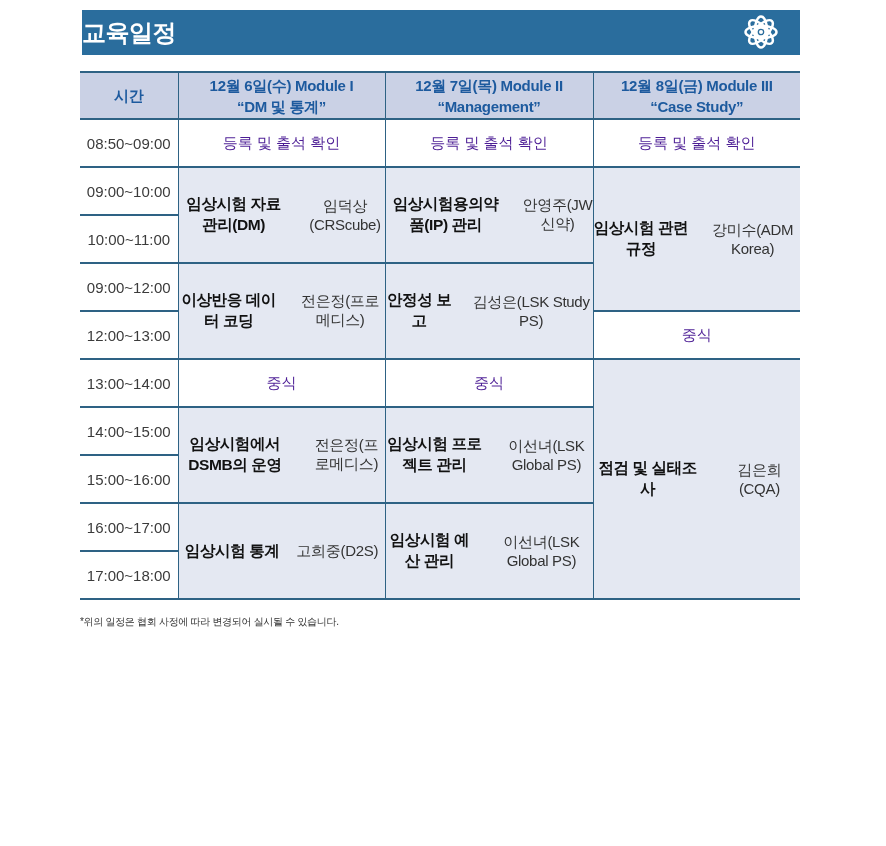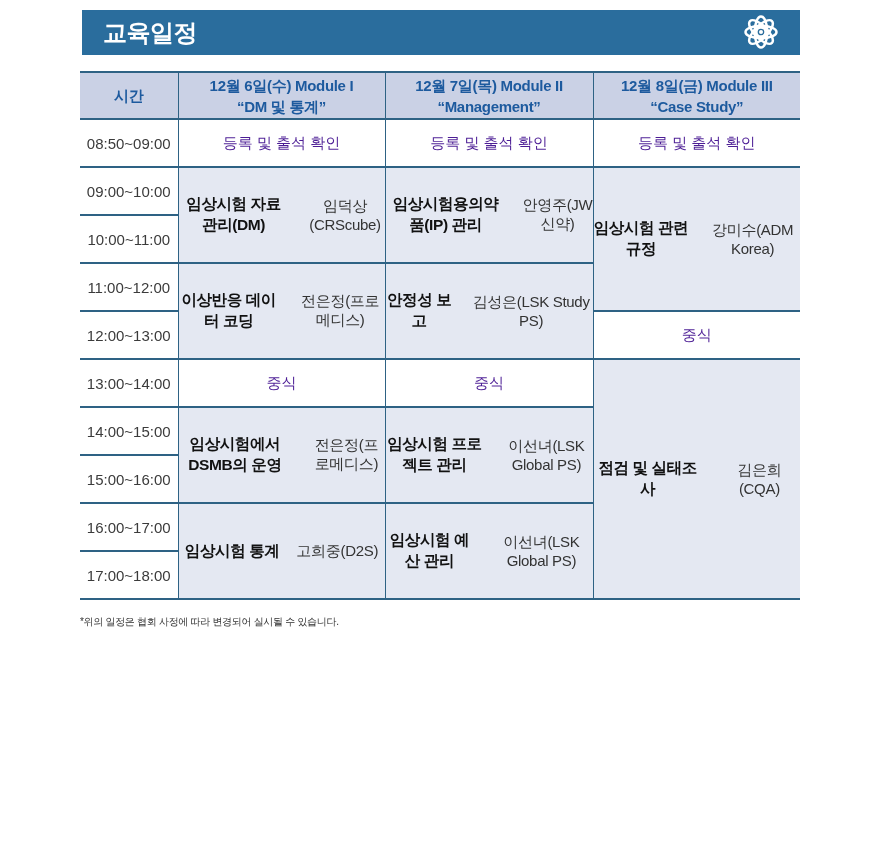--- a/index.html
+++ b/index.html
@@ -13,21 +13,21 @@
 
   
   .titlebar {
     position: absolute; left: 82px; top: 10px;
     width: 718px; height: 45px;
     background: #2A6D9D;
     display: flex; align-items: center;
   }
   .titlebar .title {
     color: #ffffff; font-weight: bold; font-size: 24px;
-    padding-left: 21px; letter-spacing: -0.5px;
+    letter-spacing: -0.5px;
   }
   .titlebar .atom-wrap {
     position: absolute; right: 19px; top: 2px;
     width: 40px; height: 40px;
   }
 
   
   table.schedule {
     position: absolute; left: 80px; top: 71px;
     width: 720px;
@@ -135,21 +135,21 @@
           <div class="sess-inner">
             <div class="s-title">임상시험 관련 규정</div>
             <div class="s-speaker">강미수(ADM Korea)</div>
           </div>
         </td>
       </tr>
       <tr>
         <td class="col-time">10:00~11:00</td>
       </tr>
       <tr>
-        <td class="col-time">11:00~12:00</td>
+        <td class="col-time">09:00~12:00</td>
         <td class="session" rowspan="2">
           <div class="sess-inner">
             <div class="s-title">이상반응 데이터 코딩</div>
             <div class="s-speaker">전은정(프로메디스)</div>
           </div>
         </td>
         <td class="session" rowspan="2">
           <div class="sess-inner">
             <div class="s-title">안정성 보고</div>
             <div class="s-speaker">김성은(LSK Study PS)</div>

